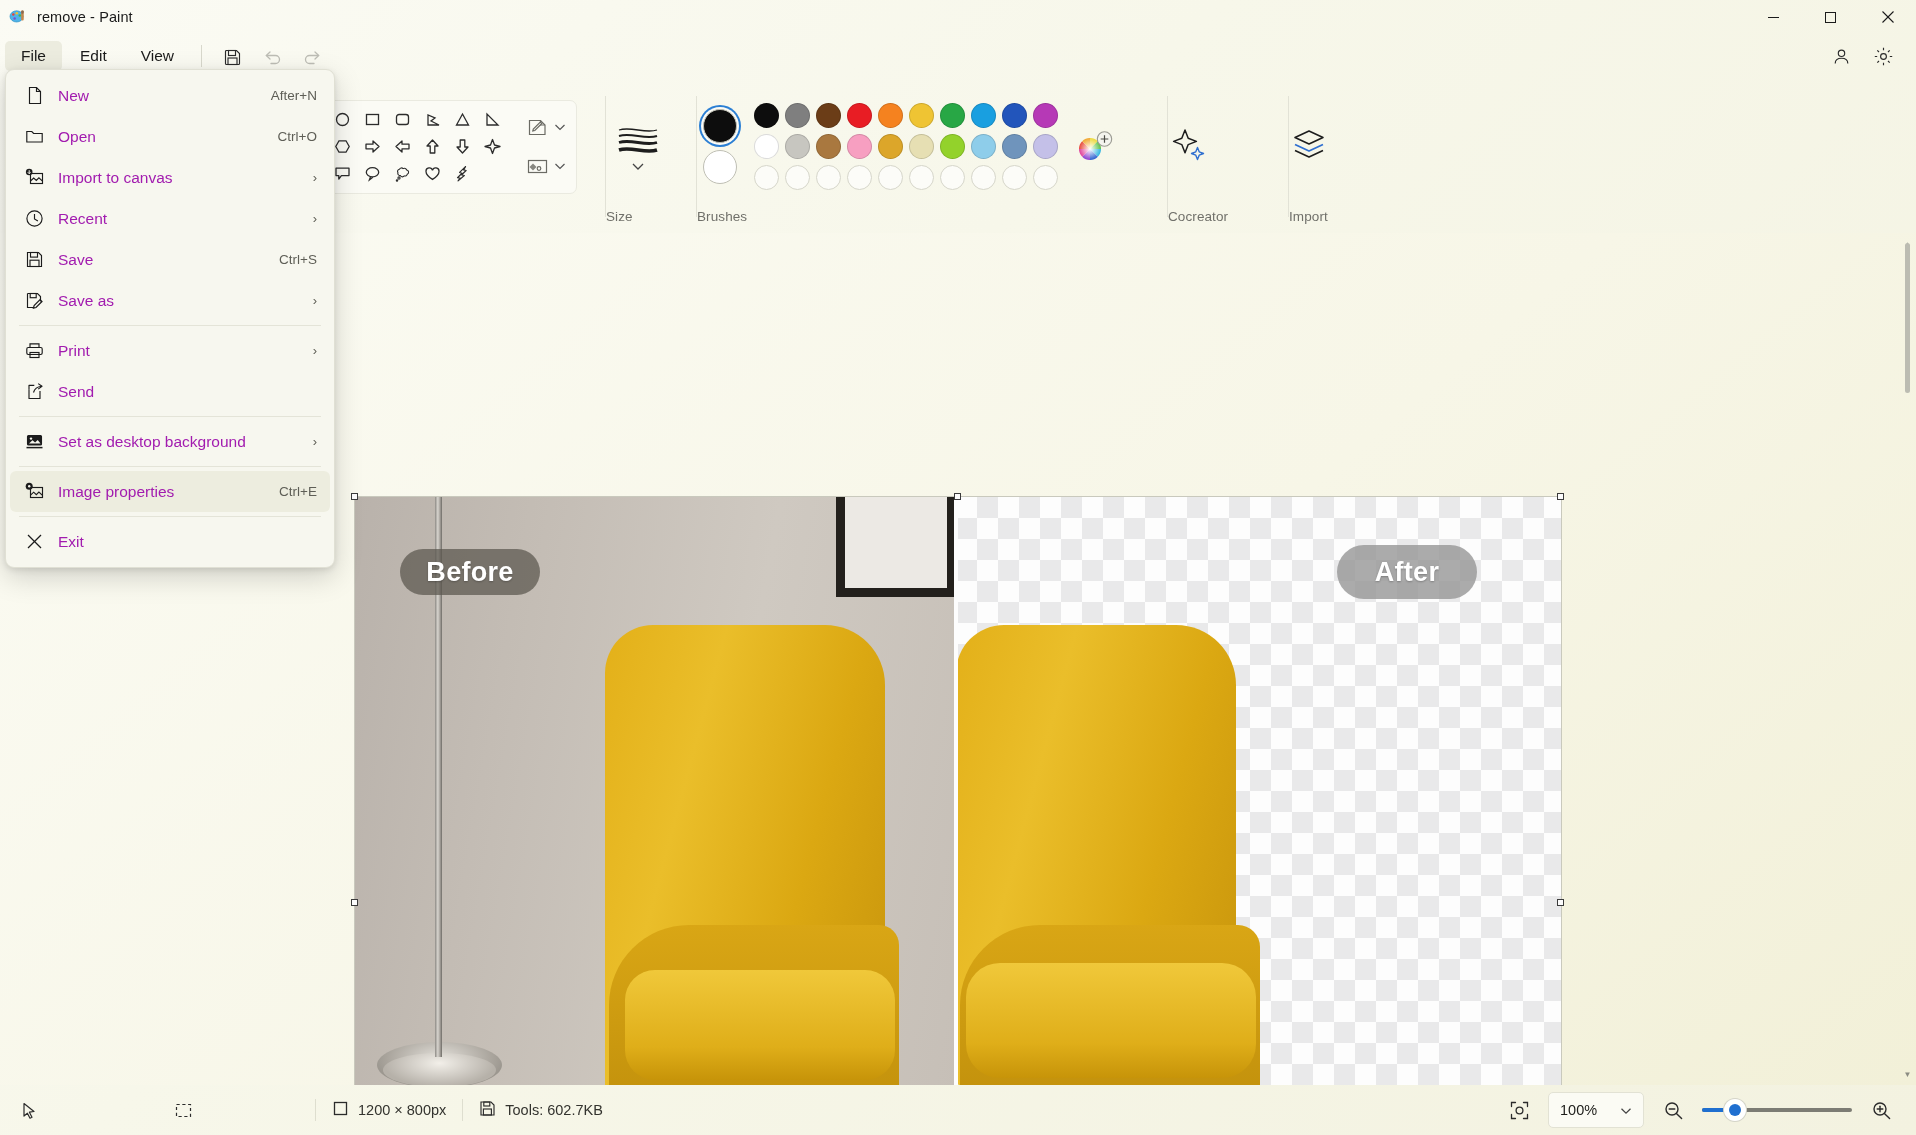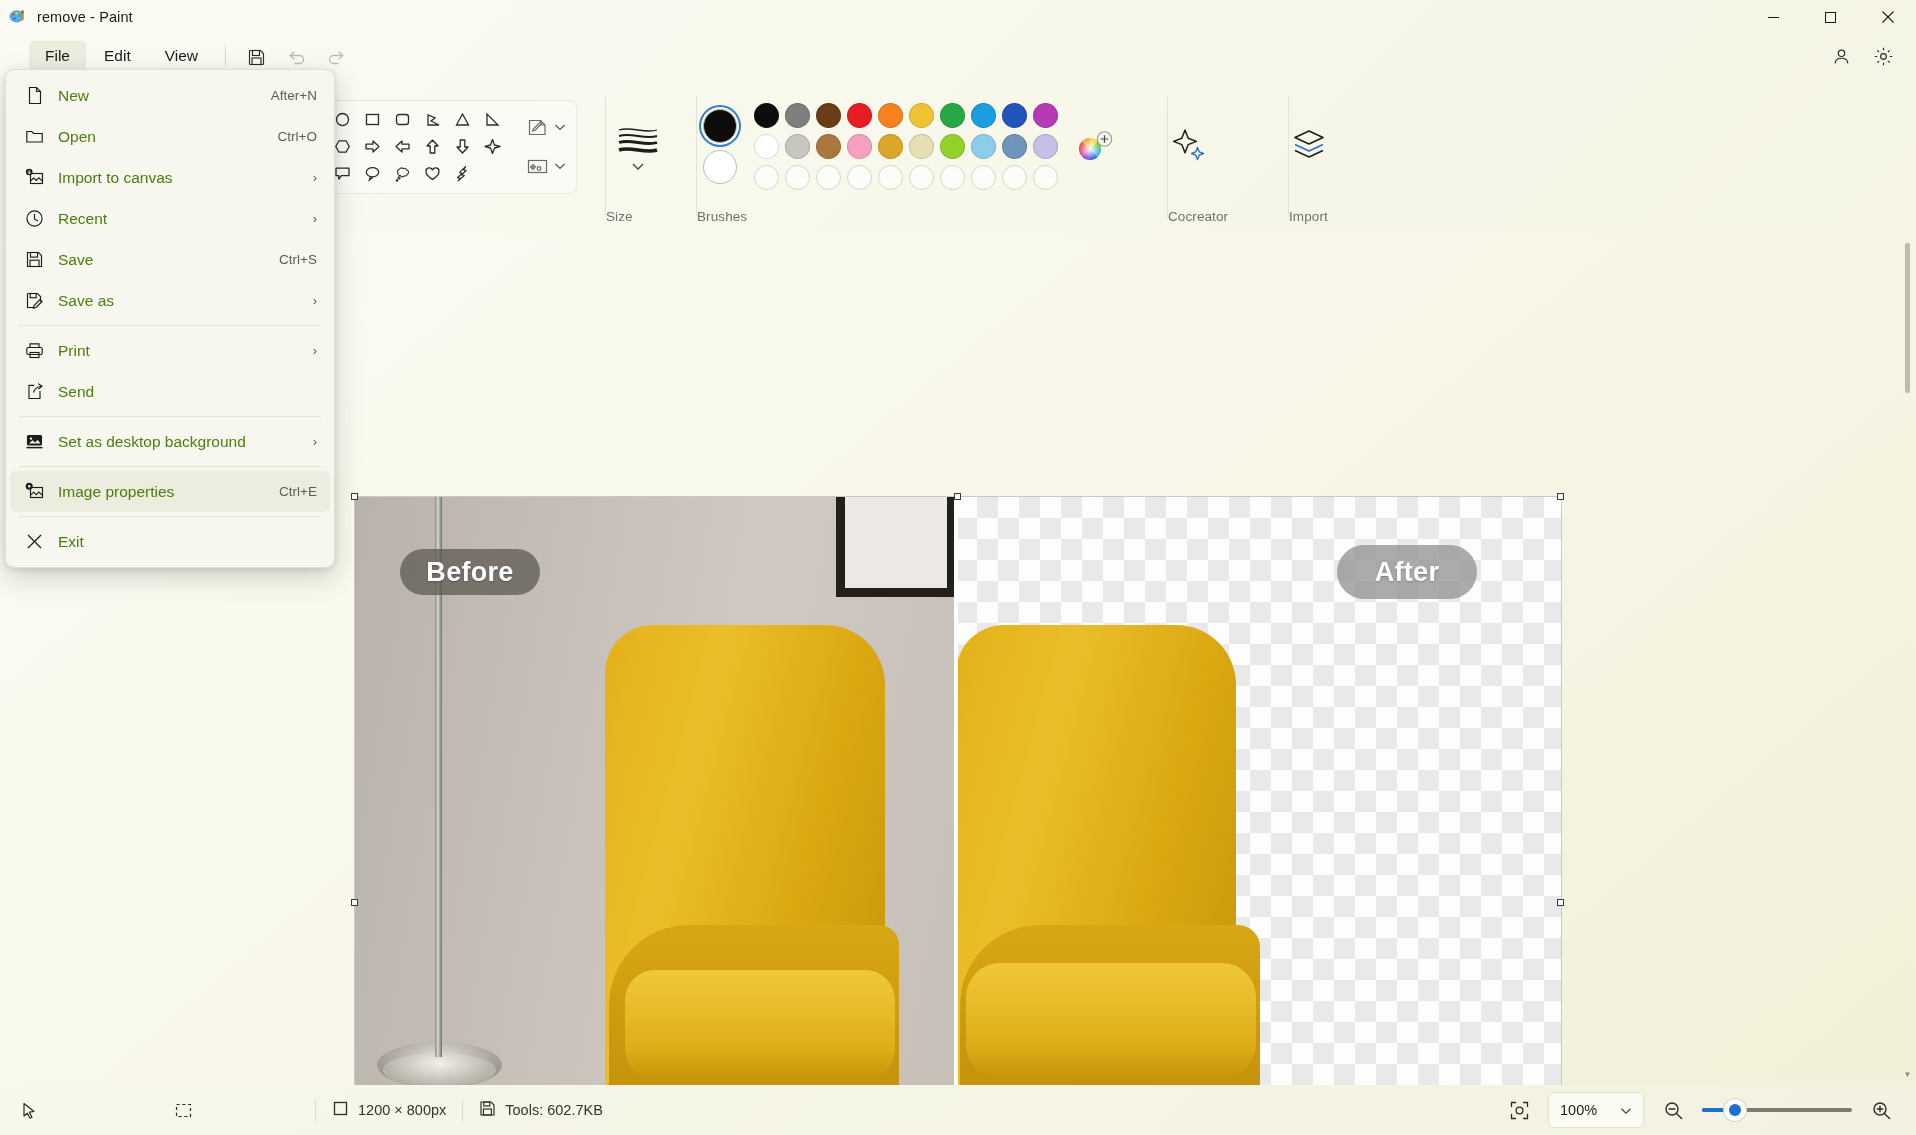--- a/index.html
+++ b/index.html
@@ -30,21 +30,21 @@
   .win-btn {
     width: 57px; height: 34px; display: flex; align-items: center; justify-content: center;
     color: #1b1b1b; font-size: 13px;
   }
 
   
   .menubar {
     height: 44px; flex: 0 0 44px;
     display: flex; align-items: center;
     padding-left: 5px; gap: 2px;
-    position: relative; z-index: 55; margin-left: 24px;
+    position: relative; z-index: 55;
   }
   .menu-item {
     padding: 7px 16px; font-size: 15.5px; color: #1b1b1b;
     border-radius: 5px; line-height: 1;
   }
   .menu-item.active { background: #ececdf; }
   .mb-sep { width: 1px; height: 22px; background: #d8d8cc; margin: 0 9px; }
   .mb-icon {
     width: 38px; height: 32px; display: flex; align-items: center; justify-content: center;
     border-radius: 5px; color: #2b2b2b;
@@ -65,21 +65,21 @@
   .fm-row {
     display: flex; align-items: center;
     height: 41px; padding: 0 13px 0 11px;
     border-radius: 6px; cursor: default;
   }
   .fm-row.hl { background: #ededdf; }
   .fm-ico {
     width: 26px; flex: 0 0 26px; display: flex; align-items: center; justify-content: center;
     color: #1c1c1c; margin-right: 11px;
   }
-  .fm-label { font-size: 15.5px; color: #4d7c0f; flex: 1; }
+  .fm-label { font-size: 15.5px; color: #a21caf; flex: 1; }
   .fm-accel { font-size: 13.5px; color: #5e5e56; }
   .fm-chev { font-size: 13px; color: #5e5e56; width: 14px; text-align: right; }
   .fm-sep { height: 1px; background: #e4e4d8; margin: 4px 9px; }
 
   
   .ribbon {
     flex: 0 0 155px; height: 155px;
     display: flex; align-items: stretch;
     padding: 6px 10px 0 10px;
     position: relative; z-index: 10;

